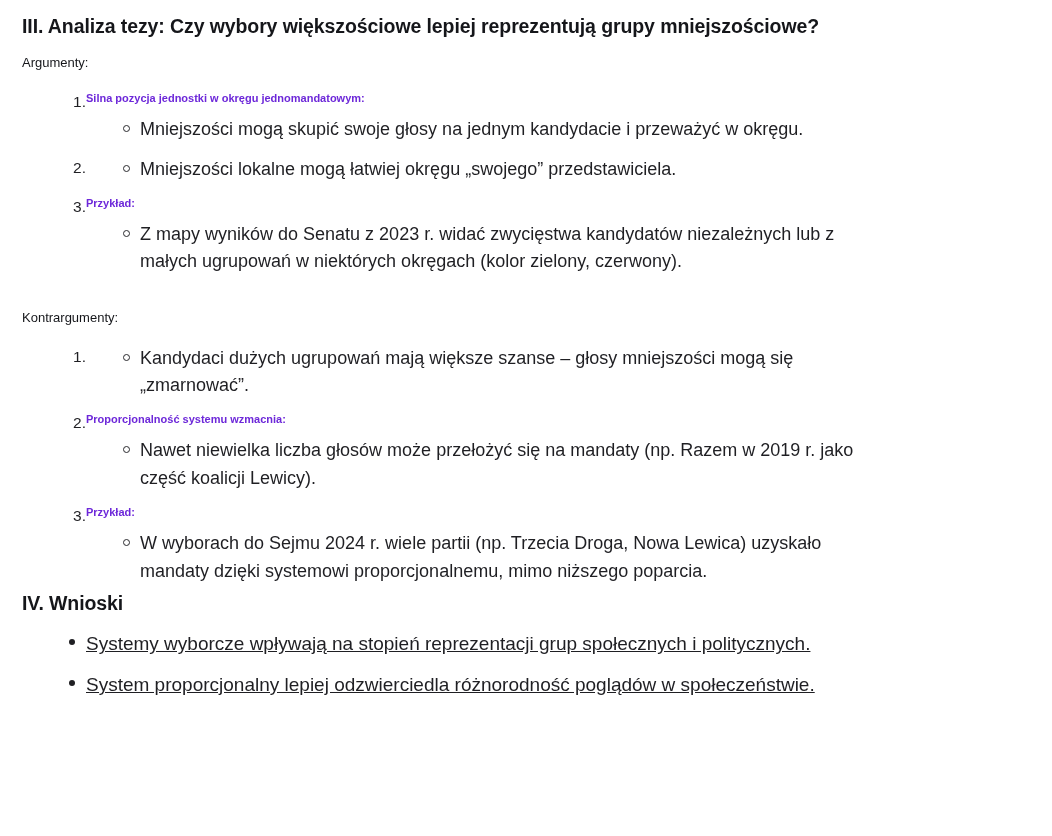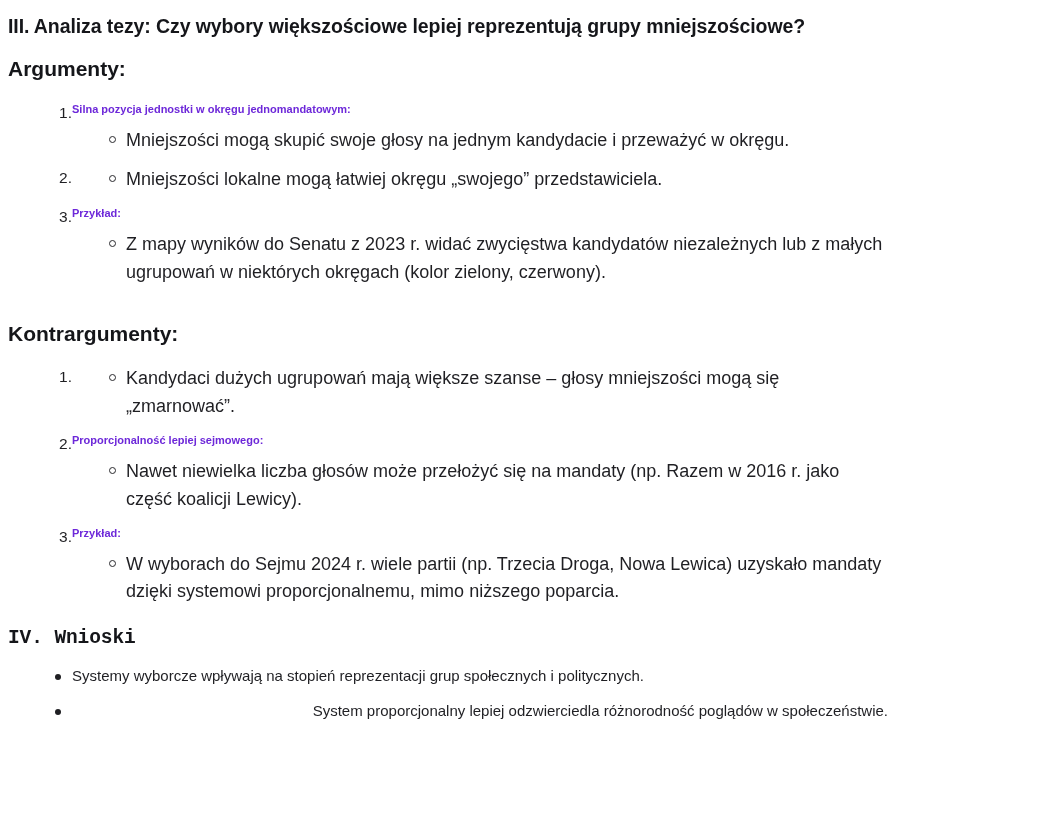--- a/index.html
+++ b/index.html
@@ -13,41 +13,40 @@
     height: 836px;
     font-family: "Liberation Sans", sans-serif;
     color: #1f1f23;
     -webkit-font-smoothing: antialiased;
     overflow: hidden;
   }
 
   .page {
     box-sizing: border-box;
     width: 928px;
-    padding: 14px 40px 0 8px;
+    padding: 14px 40px 0 22px;
   }
 
   
   .doc-heading {
     font-size: 19.5px;
     font-weight: bold;
     color: #15161a;
     line-height: 1.30;
     margin: 0 0 16px 0;
     letter-spacing: -0.1px;
   }
   .doc-heading.second {
-    margin-top: 20px;
+    margin-top: 6px;
     margin-bottom: 14px;
-    font-family: Liberation Mono, monospace;
   }
 
   .section-label {
-    font-size: 21px;
-    font-weight: bold;
+    font-size: 13px;
+    font-weight: normal;
     color: #15161a;
     line-height: 1.30;
     margin: 0 0 18px 0;
   }
   .section-label.spaced-top {
     margin-top: 34px;
   }
 
   
   ol.arg-list {
@@ -120,38 +119,38 @@
     margin: 0;
     padding: 0;
   }
   ul.concl-list > li {
     position: relative;
     padding-left: 64px;
     margin-bottom: 12px;
   }
   ul.concl-list > li:last-child {
     margin-bottom: 4px;
-    text-align: right;
   }
   .marker-disc {
     position: absolute;
     left: 47px;
     top: 9px;
     width: 6px;
     height: 6px;
     background: #1f1f23;
     border-radius: 50%;
   }
   .concl-text {
-    font-size: 15px;
+    font-size: 19px;
     font-weight: normal;
     color: #1f1f23;
     line-height: 1.52;
     margin: 0;
     max-width: 930px;
+    text-decoration: underline;
   }
 </style>
 </head>
 <body>
 
 <div class="page">
 
   <h1 class="doc-heading">III. Analiza tezy: Czy wybory większościowe lepiej reprezentują grupy mniejszościowe?</h1>
 
   <p class="section-label">Argumenty:</p>
@@ -201,25 +200,25 @@
       <ul class="sub-list">
         <li>
           <span class="marker-circle"></span>
           <p class="sub-text">Kandydaci dużych ugrupowań mają większe szanse – głosy mniejszości mogą się „zmarnować”.</p>
         </li>
       </ul>
     </li>
 
     <li>
       <span class="marker-num">2.</span>
-      <p class="arg-title">Proporcjonalność lepiej sejmowego:</p>
-      <ul class="sub-list">
-        <li>
-          <span class="marker-circle"></span>
-          <p class="sub-text">Nawet niewielka liczba głosów może przełożyć się na mandaty (np. Razem w 2016 r. jako część koalicji Lewicy).</p>
+      <p class="arg-title">Proporcjonalność systemu wzmacnia:</p>
+      <ul class="sub-list">
+        <li>
+          <span class="marker-circle"></span>
+          <p class="sub-text">Nawet niewielka liczba głosów może przełożyć się na mandaty (np. Razem w 2019 r. jako część koalicji Lewicy).</p>
         </li>
       </ul>
     </li>
 
     <li>
       <span class="marker-num">3.</span>
       <p class="arg-title">Przykład:</p>
       <ul class="sub-list">
         <li>
           <span class="marker-circle"></span>

